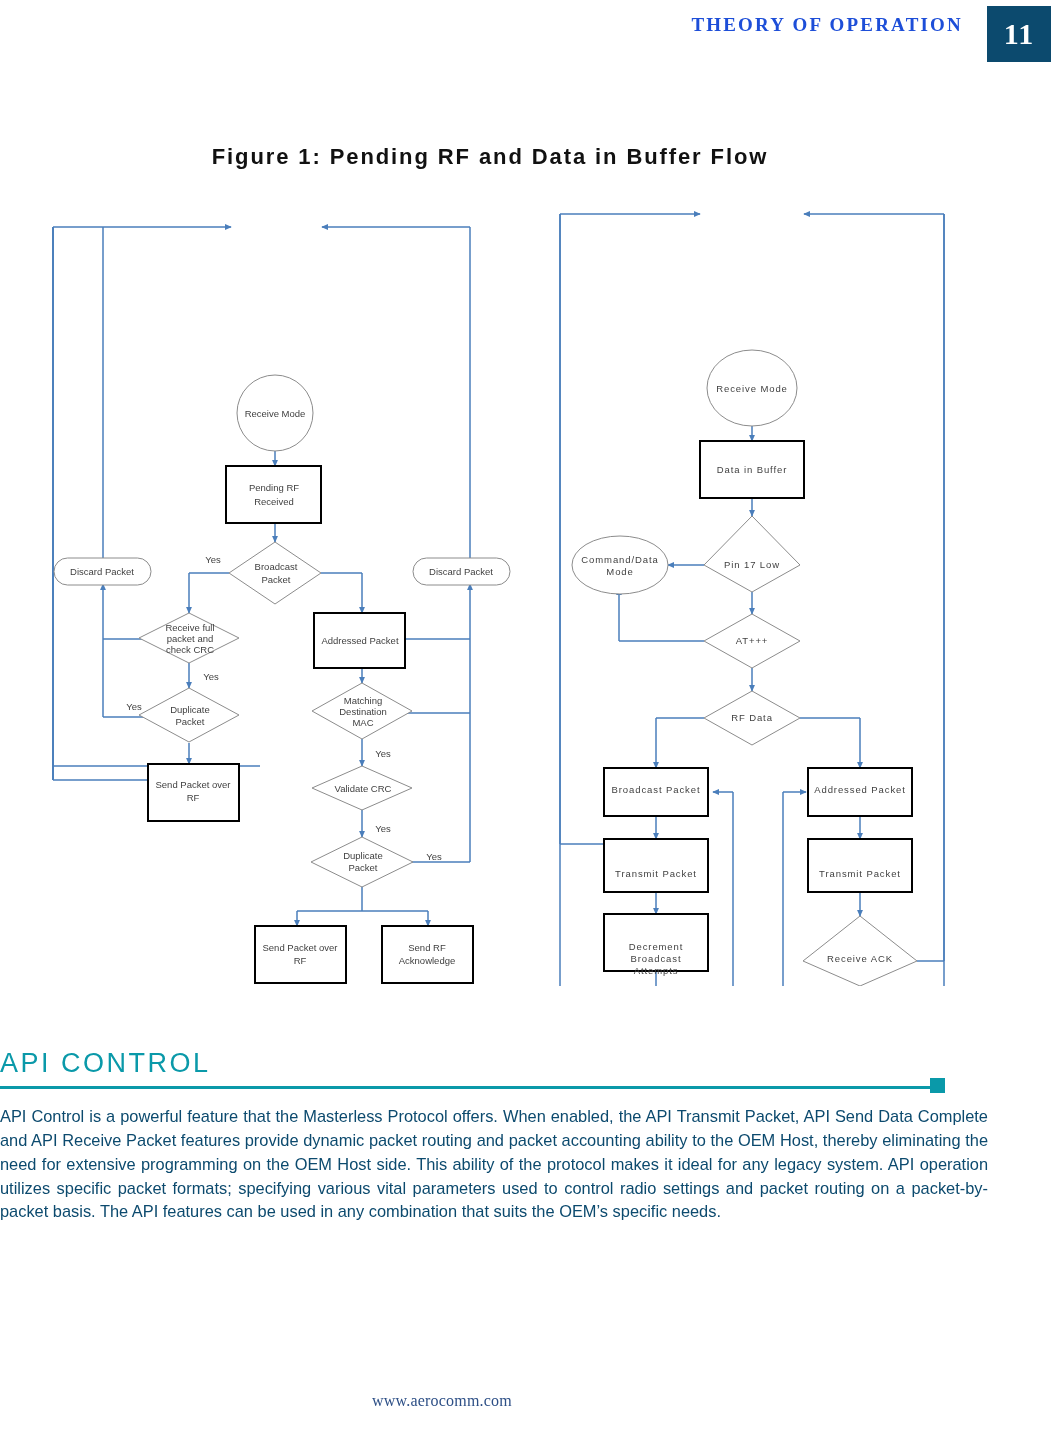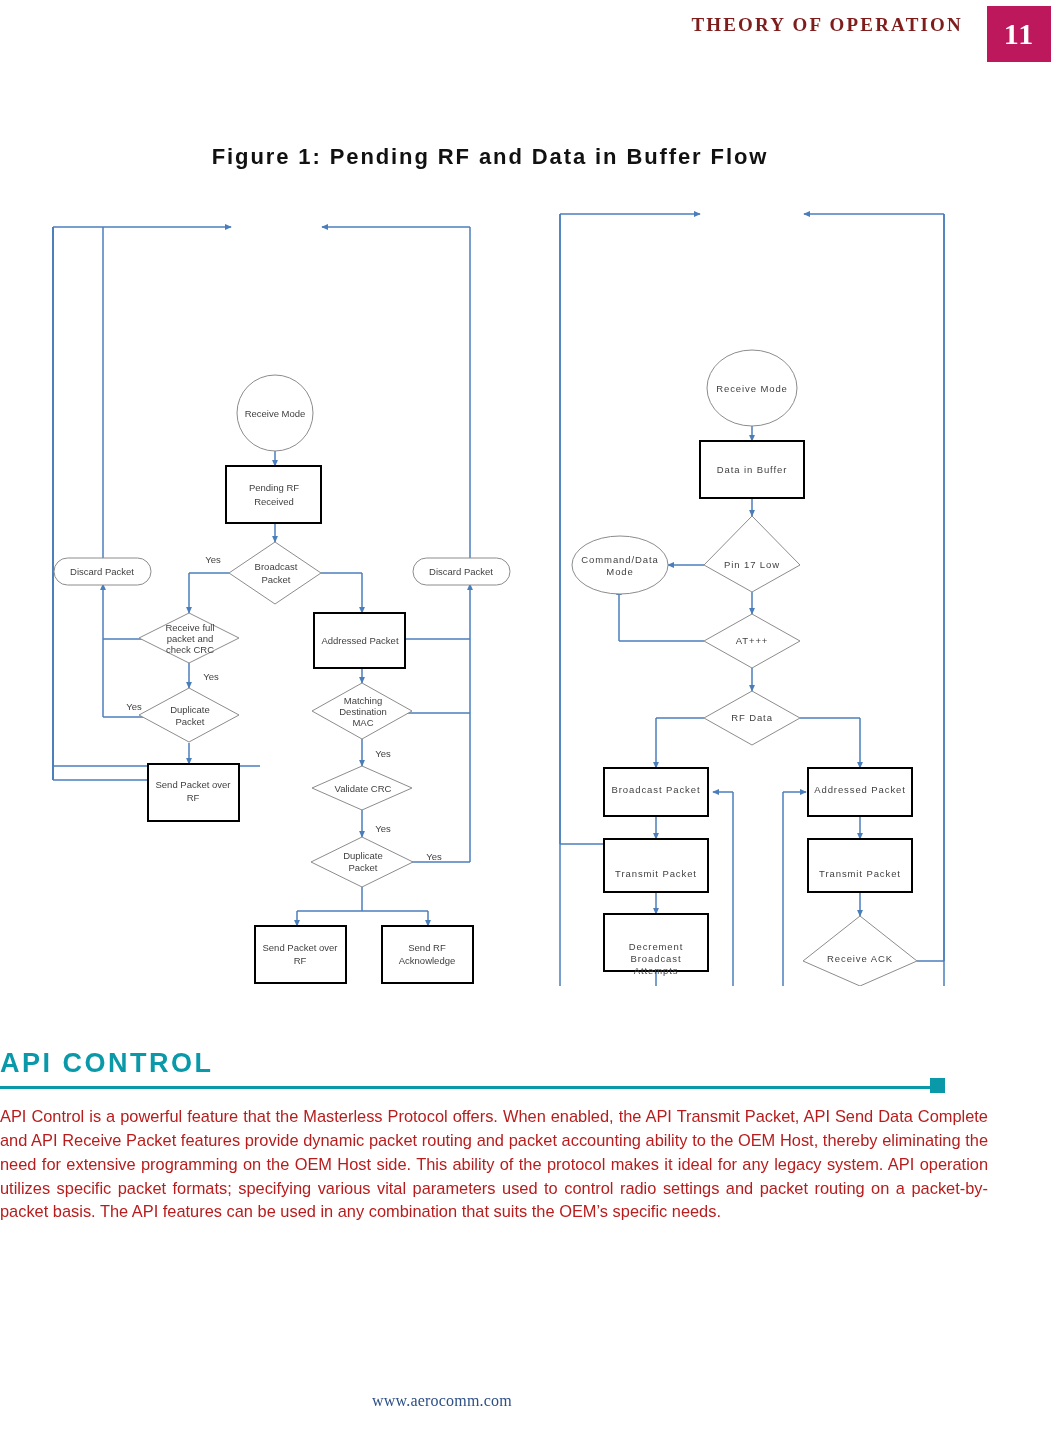--- a/index.html
+++ b/index.html
@@ -11,26 +11,26 @@
     overflow:hidden;
   }
   
   #page-header{
     position:absolute; top:0; left:0; width:1051px; height:62px;
   }
   #header-title{
     position:absolute; right:88px; top:14px;
     font-family:"Liberation Serif", serif;
     font-weight:bold; font-size:19px; letter-spacing:2.2px;
-    color:#7f1d1d;
+    color:#1d4ed8;
     white-space:nowrap;
   }
   #page-number-box{
     position:absolute; left:987px; top:6px; width:64px; height:56px;
-    background:#be185d;
+    background:#0c4a6e;
   }
   #page-number{
     position:absolute; left:0; top:0; width:64px; height:56px;
     display:flex; align-items:center; justify-content:center;
     color:#ffffff; font-family:"Liberation Serif", serif;
     font-size:30px; font-weight:bold; letter-spacing:1px;
   }
   
   #figure-title{
     position:absolute; left:0; top:144px; width:980px;
@@ -54,36 +54,36 @@
   .edgelabel{
     font-family:"Liberation Sans", sans-serif;
     fill:#3f3f3f;
     font-size:9.5px;
     text-anchor:middle;
     dominant-baseline:middle;
   }
   
   #api-heading{
     position:absolute; left:0; top:1050px;
-    font-size:27px; font-weight:bold; letter-spacing:2.5px;
+    font-size:27px; font-weight:normal; letter-spacing:2.5px;
     color:#0a99a9;
     line-height:1;
   }
   #api-rule{
     position:absolute; left:0; top:1086px; width:944px; height:3px;
     background:#0a99a9;
   }
   #api-rule-cap{
     position:absolute; left:930px; top:1078px; width:15px; height:15px;
     background:#0a99a9;
   }
   
   #body-copy{
     position:absolute; left:0; top:1105px; width:988px;
-    font-size:16.4px; line-height:1.455; color:#b91c1c;
+    font-size:16.4px; line-height:1.455; color:#0c4a6e;
     text-align:justify;
     font-family:"Liberation Sans", sans-serif;
   }
   
   #page-footer{
     position:absolute; left:0; top:1362px; width:1051px; height:71px;
   }
   #logo-wrap{
     position:absolute; left:14px; top:0px; width:360px; height:62px;
   }

